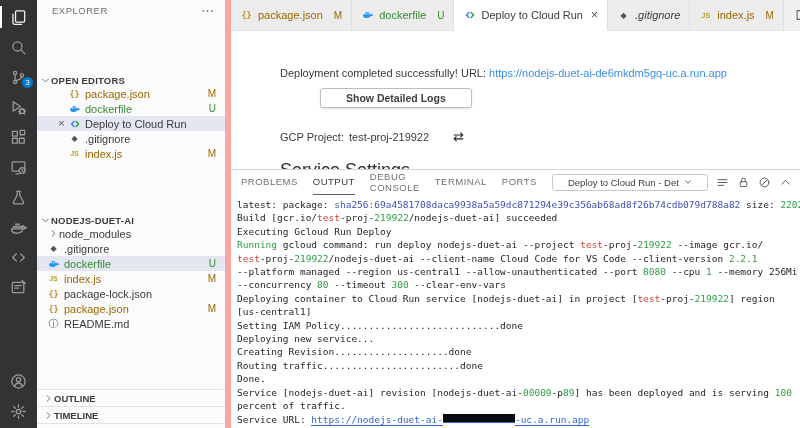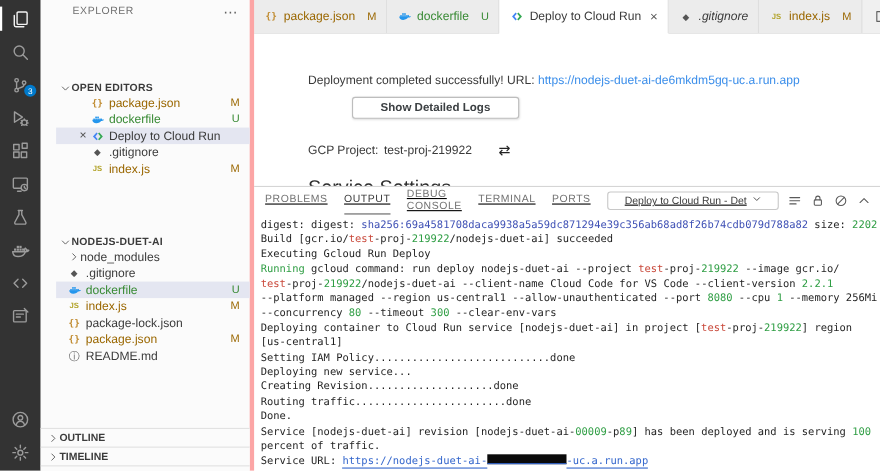--- a/index.html
+++ b/index.html
@@ -9,21 +9,21 @@
   
   .activitybar{width:37px;background:#333333;display:flex;flex-direction:column;align-items:center;padding-top:2px;box-sizing:border-box;flex:none;}
   .ab-item{width:37px;height:30px;display:flex;align-items:center;justify-content:center;color:#9b9b9b;position:relative;}
   .ab-item.active{color:#f2f2f2;}
   .ab-item.active::before{content:"";position:absolute;left:0;top:4px;bottom:4px;width:2px;background:#fff;}
   .ab-item svg{width:17px;height:17px;display:block;}
   .ab-badge{position:absolute;right:4px;bottom:4px;background:#007acc;color:#fff;font-size:7.5px;width:11px;height:11px;border-radius:50%;display:flex;align-items:center;justify-content:center;}
   .ab-bottom{margin-top:auto;display:flex;flex-direction:column;align-items:center;padding-bottom:2px;}
 
   
-  .sidebar{width:194px;background:#fbfbfb;border-right:4px solid #fca5a5;display:flex;flex-direction:column;font-size:11px;color:#3b3b3b;position:relative;flex:none;box-sizing:border-box;padding-left:14px;}
+  .sidebar{width:194px;background:#fbfbfb;border-right:6px solid #fca5a5;display:flex;flex-direction:column;font-size:11px;color:#3b3b3b;position:relative;flex:none;box-sizing:border-box;}
   .sb-header{height:21px;display:flex;align-items:center;padding:0 10px 0 15px;font-size:9.5px;color:#6f6f6f;letter-spacing:.5px;flex:none;}
   .sb-header .sp{flex:1;}
   .sec-head{display:flex;align-items:flex-end;height:17px;font-weight:bold;font-size:9.5px;letter-spacing:.2px;padding-left:2px;flex:none;color:#3b3b3b;margin-top:48px;}
   .chev{width:12px;height:12px;display:flex;align-items:center;justify-content:center;color:#646464;flex:none;}
   .chev svg{width:9px;height:9px;}
   .row{display:flex;align-items:center;height:15px;padding-right:9px;cursor:default;}
   .row.sel{background:#e4e6f1;}
   .slot{width:13px;flex:none;display:flex;align-items:center;justify-content:center;color:#5a5a5a;}
   .mini{width:13px;height:13px;flex:none;display:flex;align-items:center;justify-content:center;margin-right:4px;}
   .mini svg{width:12px;height:12px;display:block;}
@@ -59,21 +59,21 @@
   .status-line{margin-bottom:9px;white-space:nowrap;}
   .ed-link{color:#3b8eea;text-decoration:none;}
   .logs-btn{font-size:10.5px;font-family:"Liberation Sans",sans-serif;font-weight:bold;color:#3c4043;background:#fff;border:1px solid #bdbdbd;border-radius:3px;padding:3px 25px;box-shadow:0 1px 2px rgba(0,0,0,.12);margin-left:40px;}
   .gcp-row{margin-top:21px;display:flex;align-items:center;}
   .gcp-row .val{margin-left:5px;}
   .swap{margin-left:24px;font-size:13px;color:#222;}
   .svc-heading{margin-top:16px;font-size:18px;color:#2d2d2d;}
 
   
   .panel{flex:1;border-top:1px solid #d5d5d5;display:flex;flex-direction:column;min-height:0;background:#fff;}
-  .panel-header{height:25px;display:flex;align-items:center;padding:0 8px 0 10px;flex:none;text-decoration:underline;}
+  .panel-header{height:25px;display:flex;align-items:center;padding:0 8px 0 10px;flex:none;}
   .ptab{font-size:9.5px;letter-spacing:.5px;color:#717171;margin-right:15px;height:100%;display:flex;align-items:center;border-bottom:1px solid transparent;box-sizing:border-box;padding-bottom:1px;}
   .ptab.active{color:#3b3b3b;border-bottom-color:#616161;}
   .panel-right{margin-left:auto;display:flex;align-items:center;gap:8px;color:#5a5a5a;}
   .channel-select{border:1px solid #c8c8c8;border-radius:3px;font-size:9.5px;color:#3b3b3b;padding:2px 15px;display:flex;align-items:center;gap:5px;background:#fff;white-space:nowrap;}
   .channel-select svg{width:8px;height:8px;}
   .pa-icon svg{width:13px;height:13px;display:block;}
   .output{flex:1;overflow:hidden;padding:3px 0 0 6px;font-family:"DejaVu Sans Mono",monospace;font-size:9.5px;line-height:13.4px;color:#1f1f1f;}
   .oline{white-space:pre;}
   .seg-b{color:#3f51b5;}
   .seg-g{color:#2f9e44;}
@@ -457,21 +457,21 @@
               </span>
               <span class="pa-icon">
                 <svg viewBox="0 0 16 16" fill="none" stroke="currentColor" stroke-width="1.2" stroke-linecap="round" stroke-linejoin="round">
                   <path d="M4 4l8 8M12 4l-8 8"></path>
                 </svg>
               </span>
             </span>
         </div>
       </div>
       <div class="output" id="output">
-          <div class="oline"><span>digest: digest: </span><span class="seg-b">sha256:69a4581708daca9938a5a59dc871294e39c356ab68ad8f26b74cdb079d788a82</span><span> size: </span><span class="seg-g">2202</span></div>
+          <div class="oline"><span>latest: package: </span><span class="seg-b">sha256:69a4581708daca9938a5a59dc871294e39c356ab68ad8f26b74cdb079d788a82</span><span> size: </span><span class="seg-g">2202</span></div>
           <div class="oline"><span>Build [gcr.io/</span><span class="seg-r">test</span><span>-proj-</span><span class="seg-g">219922</span><span>/nodejs-duet-ai] succeeded</span></div>
           <div class="oline"><span>Executing Gcloud Run Deploy</span></div>
           <div class="oline"><span class="seg-g">Running</span><span> gcloud command: run deploy nodejs-duet-ai --project </span><span class="seg-r">test</span><span>-proj-</span><span class="seg-g">219922</span><span> --image gcr.io/</span></div>
           <div class="oline"><span class="seg-r">test</span><span>-proj-</span><span class="seg-g">219922</span><span>/nodejs-duet-ai --client-name Cloud Code for VS Code --client-version </span><span class="seg-g">2.2.1</span></div>
           <div class="oline"><span>--platform managed --region us-central1 --allow-unauthenticated --port </span><span class="seg-g">8080</span><span> --cpu </span><span class="seg-g">1</span><span> --memory 256Mi</span></div>
           <div class="oline"><span>--concurrency </span><span class="seg-g">80</span><span> --timeout </span><span class="seg-g">300</span><span> --clear-env-vars</span></div>
           <div class="oline"><span>Deploying container to Cloud Run service [nodejs-duet-ai] in project [</span><span class="seg-r">test</span><span>-proj-</span><span class="seg-g">219922</span><span>] region</span></div>
           <div class="oline"><span>[us-central1]</span></div>
           <div class="oline"><span>Setting IAM Policy............................done</span></div>
           <div class="oline"><span>Deploying new service...</span></div>

